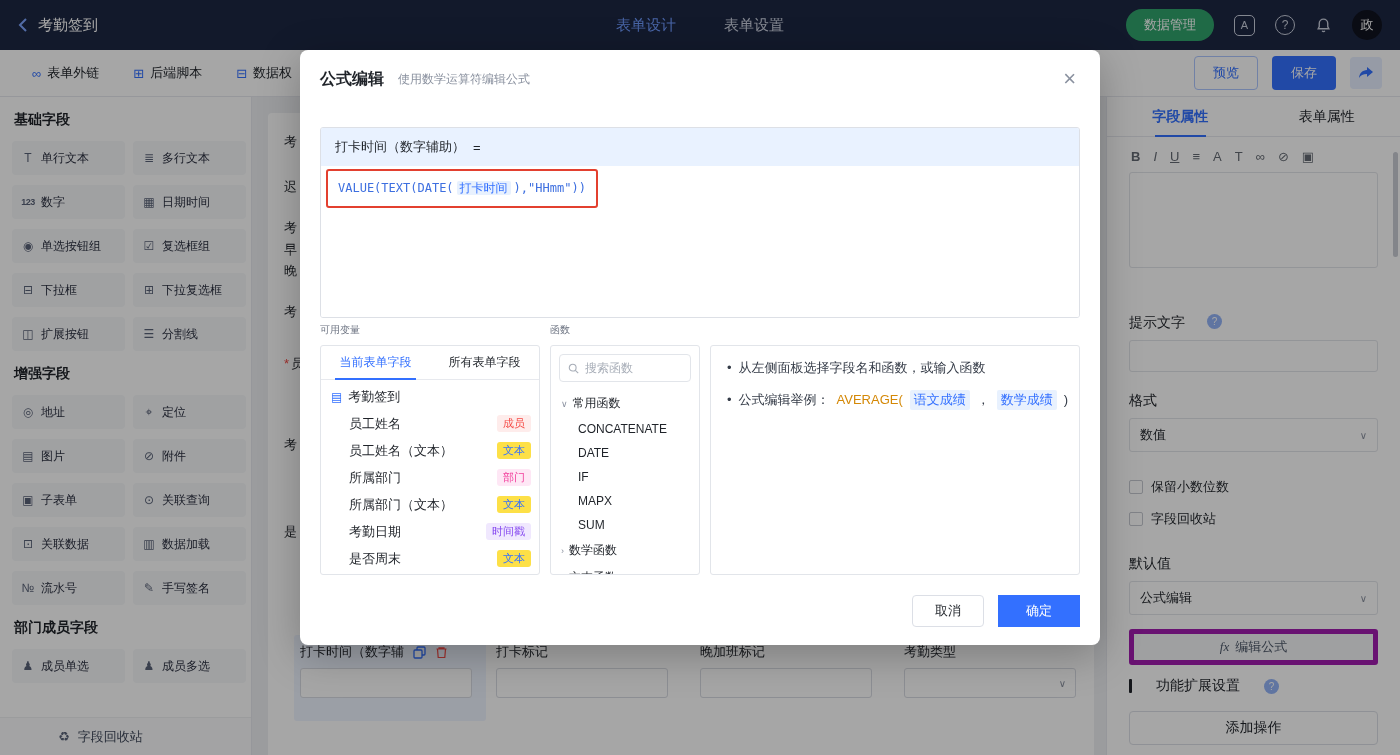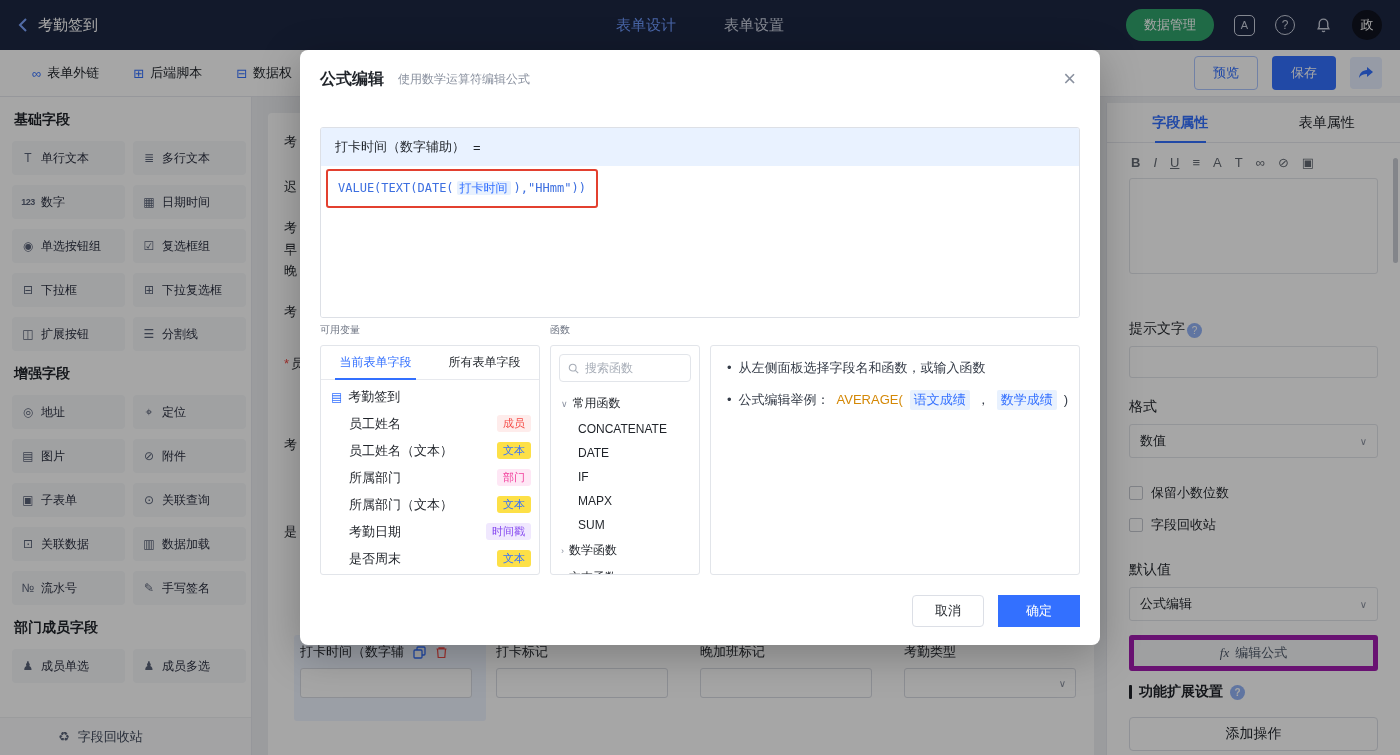--- a/index.html
+++ b/index.html
@@ -89,39 +89,39 @@
 .f-group .car{color:#8a919f;font-size:9px}
 .f-item{font-size:12px;color:#1f2329;padding:5px 0 5px 27px;cursor:pointer}
 .info-row{display:flex;gap:7px;margin-bottom:12px;align-items:center;white-space:nowrap;line-height:20px}
 .ex-func{color:#d48806}
 .ex-tok{color:#3370ff;background:#e8f1fe;border-radius:2px;padding:0 4px}
 .m-foot{position:absolute;right:20px;bottom:18px;display:flex;gap:14px}
 .btn-cancel{width:72px;height:32px;border:1px solid #dcdfe6;border-radius:4px;background:#fff;font-size:13px;color:#1f2329;cursor:pointer}
 .btn-ok{width:82px;height:32px;border:none;border-radius:0;background:#3370ff;color:#fff;font-size:13px;cursor:pointer}
 
 
-.props{position:absolute;top:103px;right:0;bottom:0;width:294px;background:#fff;border-left:1px solid #e7e9ee}
+.props{position:absolute;top:97px;right:0;bottom:0;width:294px;background:#fff;border-left:1px solid #e7e9ee}
 .p-tabs{display:flex;height:40px;border-bottom:1px solid #e7e9ee}
 .p-tab{flex:1;display:flex;align-items:center;justify-content:center;font-size:14px;color:#1f2329;cursor:pointer;position:relative}
 .p-tab.active{color:#3370ff;font-weight:bold}
 .p-tab.active:after{content:"";position:absolute;bottom:-1px;left:48px;right:48px;height:2px;background:#3370ff}
 .p-body{padding:10px 22px 0 22px}
 .rt-bar{display:flex;gap:13px;color:#646a73;font-size:13px;align-items:center;margin:2px 0 8px 2px}
 .rt-bar span{cursor:pointer}
 .rt-box{height:96px;border:1px solid #e2e5ea;border-radius:3px;background:#fff}
-.p-lbl{font-size:14px;color:#1f2329;display:flex;align-items:flex-end;gap:2px}
+.p-lbl{font-size:14px;color:#1f2329;display:flex;align-items:flex-start;gap:22px}
 .q-ic{width:15px;height:15px;border-radius:50%;background:#94b4f7;color:#fff;font-size:10px;display:inline-flex;align-items:center;justify-content:center;cursor:pointer}
 .p-input{width:100%;height:32px;border:1px solid #e2e5ea;border-radius:3px;margin-top:8px;outline:none;padding:0 8px;font-size:13px}
 .p-select{width:100%;height:34px;border:1px solid #e2e5ea;border-radius:3px;margin-top:8px;display:flex;align-items:center;padding:0 10px;font-size:13px;color:#1f2329;cursor:pointer}
 .p-select .car{margin-left:auto;color:#8a919f;font-size:10px}
 .cb-row{display:flex;align-items:center;gap:8px;font-size:13px;color:#1f2329;cursor:pointer}
 .cb{width:14px;height:14px;border:1px solid #c6cad2;border-radius:2px;background:#fff;flex:none}
 .fx-btn{width:100%;height:36px;background:#f5f6f8;border:5px solid #a21caf;border-radius:3px;margin-top:14px;display:flex;align-items:center;justify-content:center;gap:6px;font-size:13px;color:#4e5969;cursor:pointer}
 .fx{font-style:italic;font-family:"Liberation Serif",serif}
-.ext-head{display:flex;align-items:center;gap:7px;margin-top:12px;font-size:14px;font-weight:bold;color:#1f2329}
+.ext-head{display:flex;align-items:center;gap:24px;margin-top:12px;font-size:14px;font-weight:normal;color:#1f2329}
 .ext-bar{width:3px;height:14px;background:#1f2329;border-radius:1px}
 .add-btn{width:100%;height:34px;background:#fff;border:1px solid #dcdfe6;border-radius:4px;margin-top:16px;font-size:14px;color:#1f2329;cursor:pointer}
 .scrollbar{position:absolute;right:2px;top:55px;width:5px;height:105px;background:#c9ccd4;border-radius:3px}
 </style>
 </head>
 <body>
 
 <div class="topbar">
   <span class="back">
     <svg width="10" height="16" viewBox="0 0 10 16">

